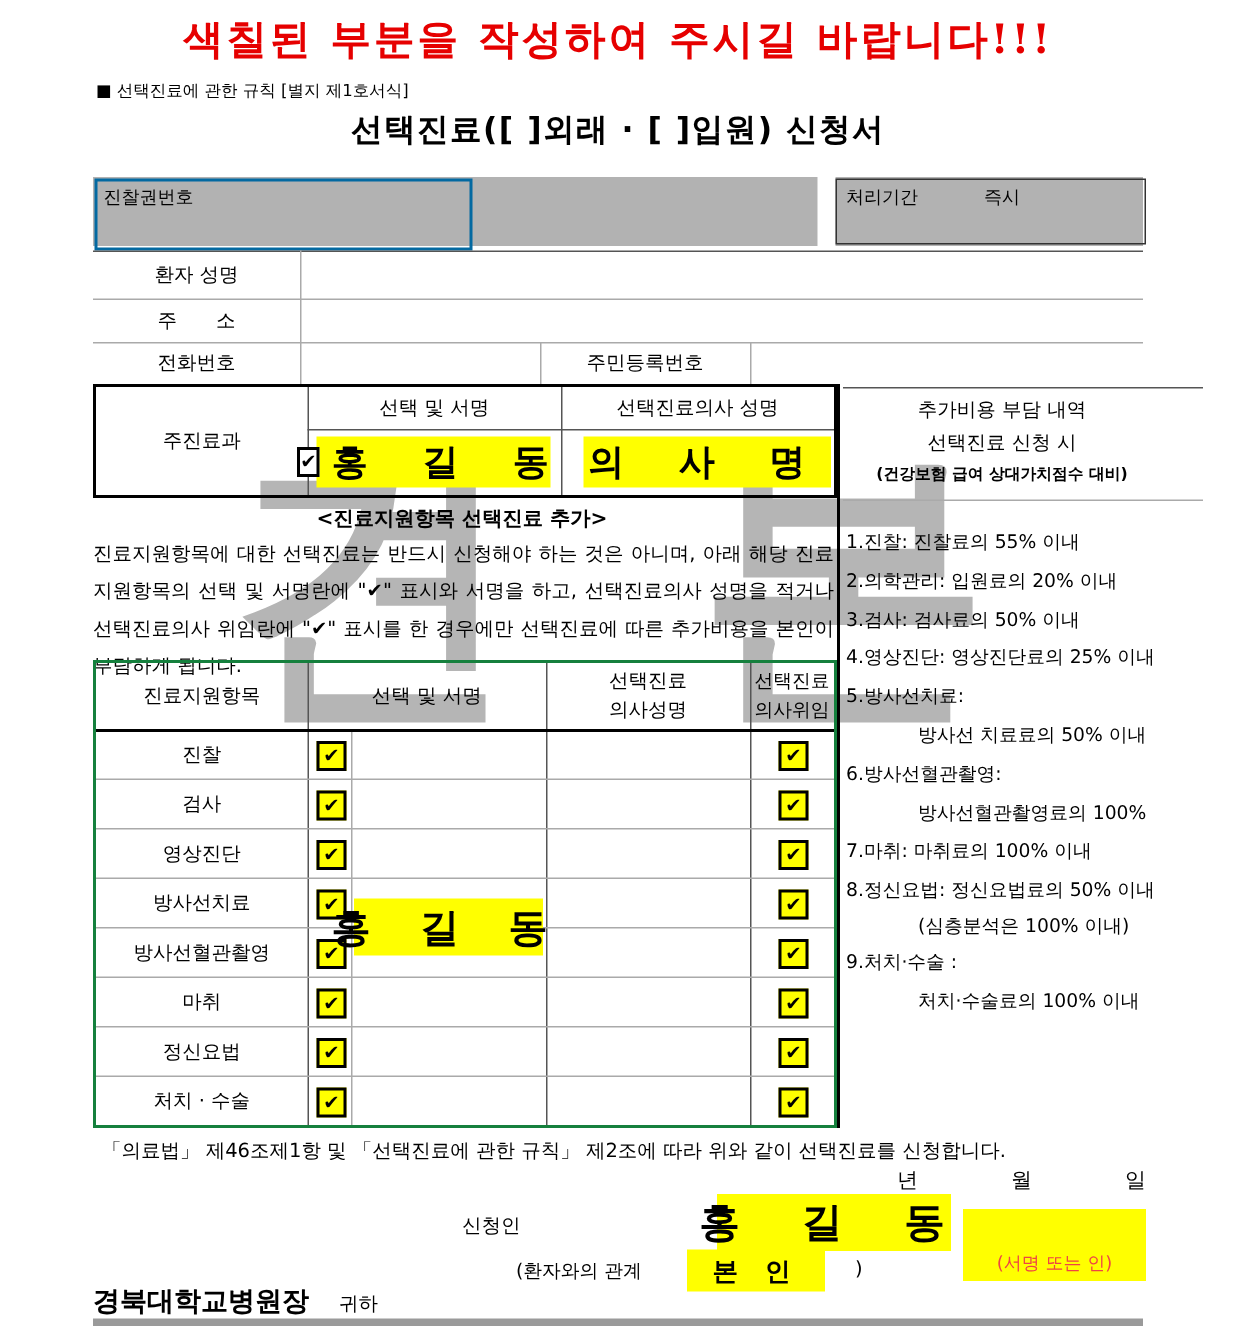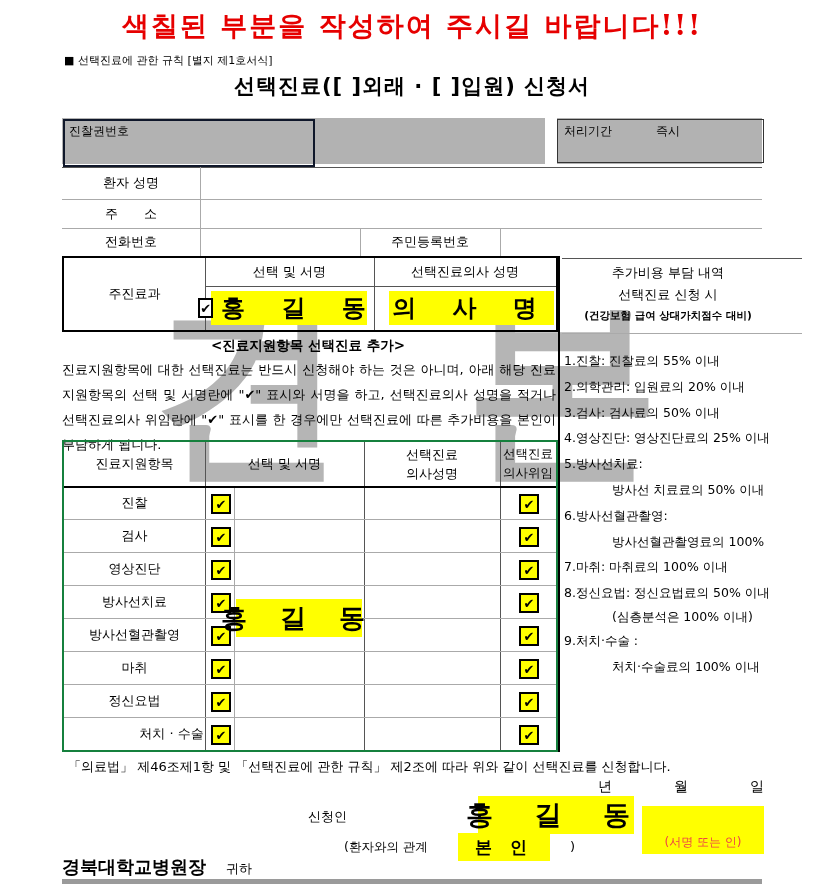--- a/index.html
+++ b/index.html
@@ -9,21 +9,21 @@
   .hline{position:absolute;height:0;border-top:1px solid #aaa;}
   .vline{position:absolute;width:0;border-left:1px solid #aaa;}
   .dark{border-color:#555;}
   .black{border-color:#000;}
   .center{display:flex;align-items:center;justify-content:center;text-align:center;}
   .notice{left:0;top:8px;width:824px;text-align:center;font-family:"DejaVu Serif","Liberation Serif",serif;
           font-size:27px;font-weight:bold;color:#e60000;letter-spacing:2px;}
   .rule-ref{left:64px;top:53px;font-size:11px;}
   .doc-title{left:0;top:72px;width:824px;text-align:center;font-size:21px;font-weight:bold;letter-spacing:1px;}
   .graybar{left:62px;top:118px;width:700px;height:46px;background:#b2b2b2;}
-  .chartno-box{position:absolute;left:1px;top:1px;width:240px;height:40px;border:2px solid #0f172a;
+  .chartno-box{position:absolute;left:1px;top:1px;width:240px;height:40px;border:2px solid #0369a1;
                font-size:12px;padding:2px 4px;box-sizing:content-box;}
   .gap-white{position:absolute;left:483px;top:0;width:12px;height:46px;background:#fff;}
   .period-box{position:absolute;left:495px;top:1px;width:193px;height:36px;border:1px solid #333;
               font-size:12px;padding:3px 6px;display:flex;gap:44px;}
   .watermark{left:150px;top:290px;font-size:195px;font-weight:bold;color:#b5b5b5;
              letter-spacing:120px;line-height:1;white-space:nowrap;}
   .plabel{font-size:13px;}
   .dept-box{left:62px;top:256px;width:492px;height:72px;border:2px solid #000;}
   .items-table{left:62px;top:440px;width:492px;height:308px;border:2px solid #15803d;}
   .chk{display:inline-flex;align-items:center;justify-content:center;width:16px;height:16px;
@@ -140,21 +140,21 @@
     <div class="abs center" style="left:436px;top:0;width:56px;height:44px;font-size:12.5px;white-space:pre-line;line-height:1.5;">선택진료
 의사위임</div>
 
     <div class="abs center" style="left:0;top:77px;width:141px;height:33px;font-size:13px;">검사</div>
     <div class="abs center" style="left:0;top:44px;width:141px;height:33px;font-size:13px;">진찰</div>
     <div class="abs center" style="left:0;top:110px;width:141px;height:33px;font-size:13px;">영상진단</div>
     <div class="abs center" style="left:0;top:143px;width:141px;height:33px;font-size:13px;">방사선치료</div>
     <div class="abs center" style="left:0;top:176px;width:141px;height:33px;font-size:13px;">방사선혈관촬영</div>
     <div class="abs center" style="left:0;top:209px;width:141px;height:33px;font-size:13px;">마취</div>
     <div class="abs center" style="left:0;top:242px;width:141px;height:33px;font-size:13px;">정신요법</div>
-    <div class="abs center" style="left:0;top:275px;width:141px;height:33px;font-size:13px;padding-left:37px;">처치 · 수술</div>
+    <div class="abs center" style="left:0;top:275px;width:141px;height:33px;font-size:13px;">처치 · 수술</div>
 
     <span class="chk abs" style="left:147px;top:52px;">✔</span>
     <span class="chk abs" style="left:147px;top:85px;">✔</span>
     <span class="chk abs" style="left:147px;top:118px;">✔</span>
     <span class="chk abs" style="left:147px;top:151px;">✔</span>
     <span class="chk abs" style="left:147px;top:184px;">✔</span>
     <span class="chk abs" style="left:147px;top:217px;">✔</span>
     <span class="chk abs" style="left:147px;top:250px;">✔</span>
     <span class="chk abs" style="left:147px;top:283px;">✔</span>
 

